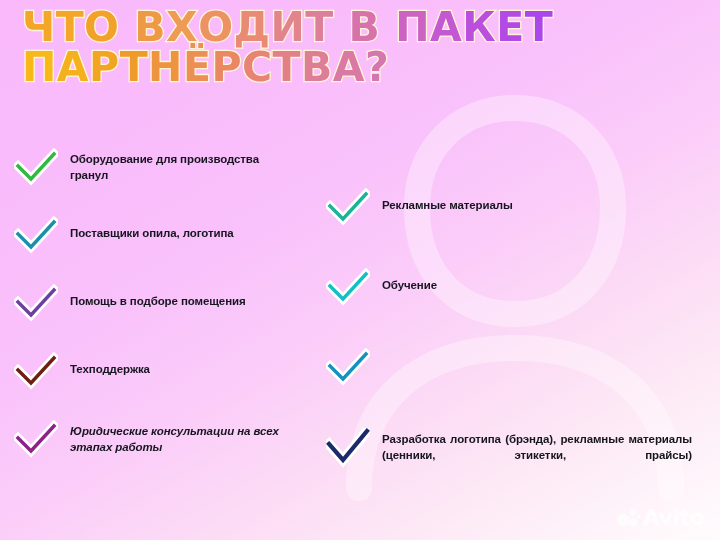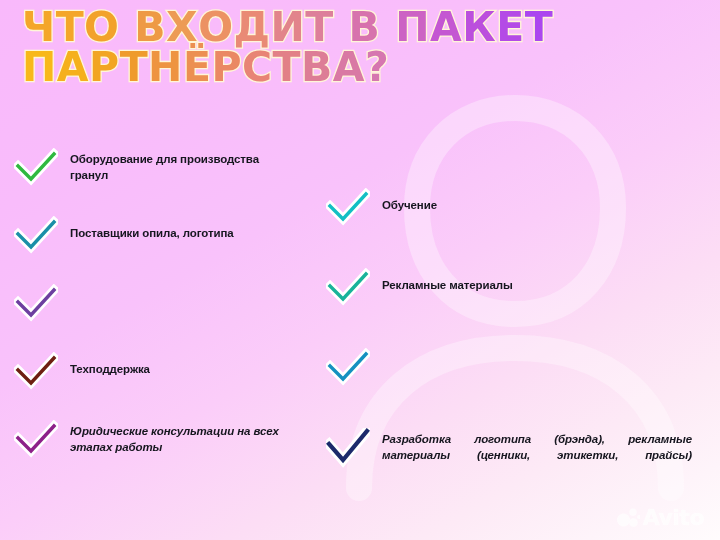--- a/index.html
+++ b/index.html
@@ -91,21 +91,21 @@
     letter-spacing: -0.1px;
   }
   .col-left .item-label  { width: 230px; }
   .col-right .item-label { width: 310px; }
   .just { text-align: justify; }
   .just::after { content: ""; display: inline-block; width: 100%; }
 
   
   .col-left .i0 .item-label { padding-top: 4px; }
   .col-left .i4 .item-label { padding-top: 4px; font-style: italic; }
-  .col-right .i3 .item-label { padding-top: 4px; font-style: italic; }
+  .col-right .i3 .item-label { padding-top: 4px; }
 
   
   .avito {
     position: absolute;
     right: 16px;
     bottom: 10px;
     display: flex;
     align-items: center;
     opacity: 0.72;
   }
@@ -158,20 +158,21 @@
       <span class="item-label">Поставщики опила, логотипа</span>
     </div>
 
     <div class="item i2">
       <span class="check">
         <svg viewBox="0 0 44 40">
             <path d="M4 18 L17 31 L40 6" fill="none" stroke="#ffffff" stroke-width="9" stroke-linecap="square" stroke-linejoin="miter"></path>
             <path class="chk" d="M4 18 L17 31 L40 6" fill="none" stroke="#6d3fa0" stroke-width="3.4" stroke-linecap="square" stroke-linejoin="miter"></path>
           </svg>
       </span>
+      <span class="item-label">Помощь в подборе помещения</span>
     </div>
 
     <div class="item i3">
       <span class="check">
         <svg viewBox="0 0 44 40">
             <path d="M4 18 L17 31 L40 6" fill="none" stroke="#ffffff" stroke-width="9" stroke-linecap="square" stroke-linejoin="miter"></path>
             <path class="chk" d="M4 18 L17 31 L40 6" fill="none" stroke="#6e1f12" stroke-width="3.4" stroke-linecap="square" stroke-linejoin="miter"></path>
           </svg>
       </span>
       <span class="item-label">Техподдержка</span>
@@ -184,38 +185,38 @@
             <path class="chk" d="M4 18 L17 31 L40 6" fill="none" stroke="#8d2089" stroke-width="3.4" stroke-linecap="square" stroke-linejoin="miter"></path>
           </svg>
       </span>
       <span class="item-label">Юридические   консультации на всех этапах работы</span>
     </div>
 
   </div>
 
   <div class="col col-right">
 
+    <div class="item i0">
+      <span class="check">
+        <svg viewBox="0 0 44 40">
+            <path d="M4 18 L17 31 L40 6" fill="none" stroke="#ffffff" stroke-width="9" stroke-linecap="square" stroke-linejoin="miter"></path>
+            <path class="chk" d="M4 18 L17 31 L40 6" fill="none" stroke="#18b39a" stroke-width="3.4" stroke-linecap="square" stroke-linejoin="miter"></path>
+          </svg>
+      </span>
+      <span class="item-label">Рекламные материалы</span>
+    </div>
+
     <div class="item i1">
       <span class="check">
         <svg viewBox="0 0 44 40">
             <path d="M4 18 L17 31 L40 6" fill="none" stroke="#ffffff" stroke-width="9" stroke-linecap="square" stroke-linejoin="miter"></path>
             <path class="chk" d="M4 18 L17 31 L40 6" fill="none" stroke="#12bfc4" stroke-width="3.4" stroke-linecap="square" stroke-linejoin="miter"></path>
           </svg>
       </span>
       <span class="item-label">Обучение</span>
-    </div>
-
-    <div class="item i0">
-      <span class="check">
-        <svg viewBox="0 0 44 40">
-            <path d="M4 18 L17 31 L40 6" fill="none" stroke="#ffffff" stroke-width="9" stroke-linecap="square" stroke-linejoin="miter"></path>
-            <path class="chk" d="M4 18 L17 31 L40 6" fill="none" stroke="#18b39a" stroke-width="3.4" stroke-linecap="square" stroke-linejoin="miter"></path>
-          </svg>
-      </span>
-      <span class="item-label">Рекламные материалы</span>
     </div>
 
     <div class="item i2">
       <span class="check">
         <svg viewBox="0 0 44 40">
             <path d="M4 18 L17 31 L40 6" fill="none" stroke="#ffffff" stroke-width="9" stroke-linecap="square" stroke-linejoin="miter"></path>
             <path class="chk" d="M4 18 L17 31 L40 6" fill="none" stroke="#1591c0" stroke-width="3.4" stroke-linecap="square" stroke-linejoin="miter"></path>
           </svg>
       </span>
     </div>

